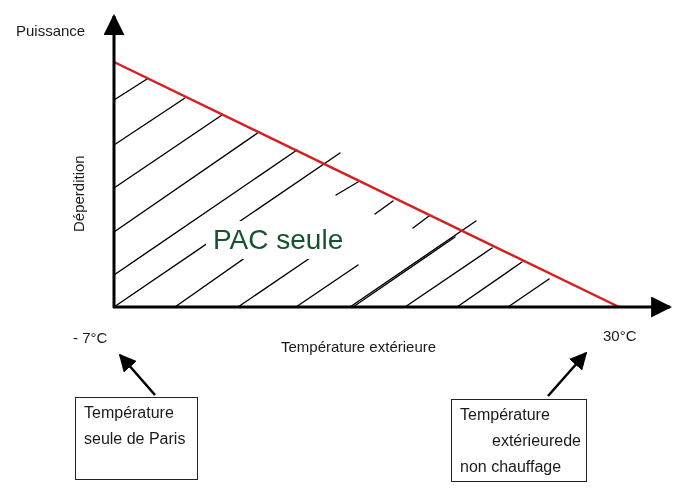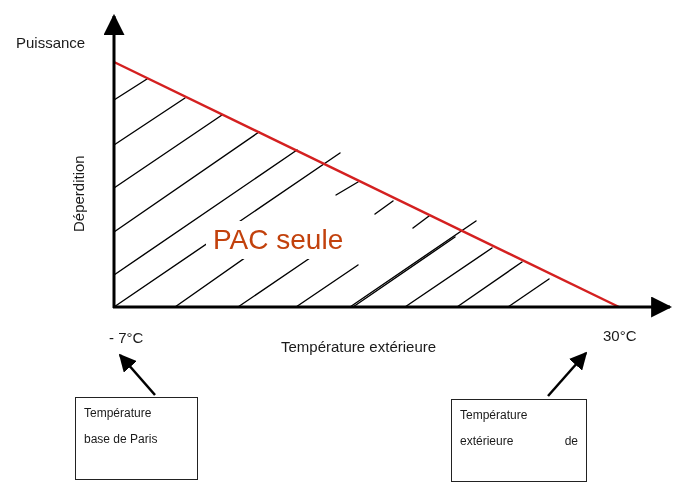--- a/index.html
+++ b/index.html
@@ -1,30 +1,30 @@
 <!DOCTYPE html>
 <html><head>
 <meta charset="utf-8">
 <style>
   html, body { margin: 0; padding: 0; background: #ffffff; }
   body { width: 685px; height: 499px; position: relative; overflow: hidden;
          font-family: "Liberation Sans", "DejaVu Sans", sans-serif; color: #111; }
   #diagram { position: absolute; left: 0; top: 0; }
   .lbl { position: absolute; font-size: 15px; white-space: nowrap; color: #1a1a1a; }
-  #y-axis-title { left: 16px; top: 34px; }
+  #y-axis-title { left: 16px; top: 22px; }
   #y-axis-sub { left: 70px; top: 232px; transform: rotate(-90deg); transform-origin: left top; font-size: 15px; }
   #x-axis-title { left: 281px; top: 338px; }
-  #x-min { left: 73px; top: 329px; margin-left: 36px; }
+  #x-min { left: 73px; top: 329px; }
   #x-max { left: 603px; top: 327px; }
-  #region-label { position: absolute; left: 213px; top: 224px; font-size: 28px; color: #c2410c; white-space: nowrap; }
-  .callout { position: absolute; border: 1.5px solid #222; background: #fff; font-size: 12px; line-height: 26px; padding: 2px 8px; box-sizing: border-box; color: #1a1a1a; }
+  #region-label { position: absolute; left: 213px; top: 224px; font-size: 28px; color: #14532d; white-space: nowrap; }
+  .callout { position: absolute; border: 1.5px solid #222; background: #fff; font-size: 16px; line-height: 26px; padding: 2px 8px; box-sizing: border-box; color: #1a1a1a; }
   #callout-left { left: 75px; top: 397px; width: 123px; height: 83px; }
   #callout-right { left: 451px; top: 399px; width: 136px; height: 83px; }
   .callout .line { display: block; }
-  #callout-right .justify { display: flex; justify-content: space-between; }
+  #callout-right .justify { display: flex; justify-content: space-between; margin-left: 32px; }
 </style>
 </head>
 <body>
 
 <svg id="diagram" width="685" height="499" viewBox="0 0 685 499" xmlns="http://www.w3.org/2000/svg">
   <defs>
     <marker id="arrowhead" viewBox="0 0 10 10" refX="9" refY="5" markerWidth="7" markerHeight="7" orient="auto">
       <path d="M0,0 L10,5 L0,10 z" fill="#000"></path>
     </marker>
   </defs>
@@ -62,22 +62,23 @@
 
 <div class="lbl" id="y-axis-title">Puissance</div>
 <div class="lbl" id="y-axis-sub">Déperdition</div>
 <div class="lbl" id="x-axis-title">Température extérieure</div>
 <div class="lbl" id="x-min">- 7°C</div>
 <div class="lbl" id="x-max">30°C</div>
 <div id="region-label">PAC seule</div>
 
 <div class="callout" id="callout-left">
   <span class="line">Température</span>
-  <span class="line">base de Paris</span>
+  <span class="line">seule de Paris</span>
 </div>
 
 <div class="callout" id="callout-right">
   <span class="line">Température</span>
   <span class="line justify">
     <span>extérieure</span>
     <span>de</span>
   </span>
+  <span class="line">non chauffage</span>
 </div>
 
 </body></html>

